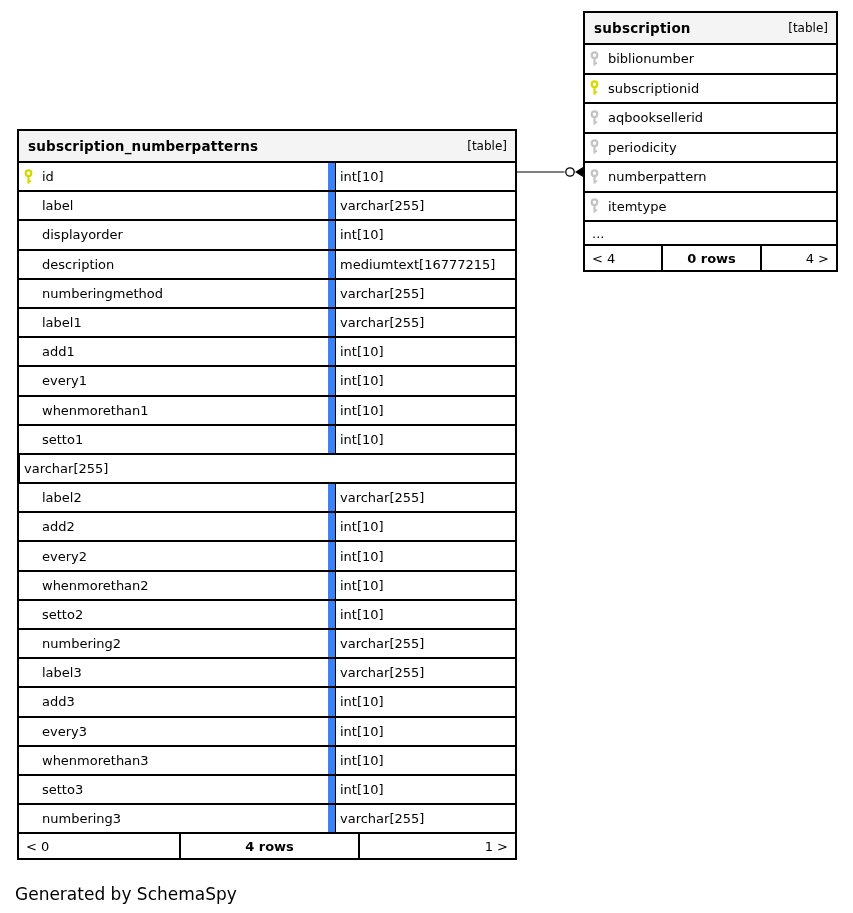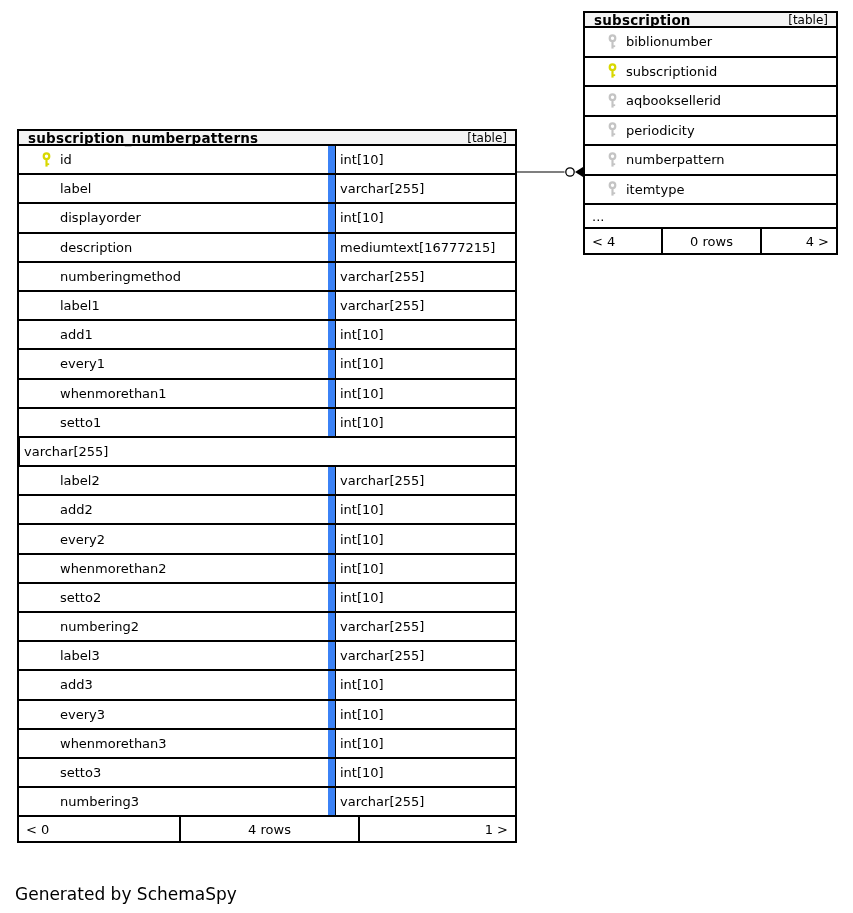--- a/index.html
+++ b/index.html
@@ -24,21 +24,21 @@
   }
   .etable--main { left: 17px; top: 129px; width: 500px; }
   .etable--related { left: 583px; top: 11px; width: 255px; }
 
   .ehead {
     display: flex;
     justify-content: space-between;
     align-items: center;
     background: #f4f4f4;
     border: 1px solid #000;
-    height: 15px;
+    height: 32px;
     box-sizing: border-box;
     padding: 0 8px 0 9px;
   }
   .ehead .title { font-weight: bold; font-size: 13.5px; letter-spacing: 0.2px; }
   .ehead .badge { font-size: 12px; font-weight: normal; }
 
   .ecol-row {
     display: flex;
     border: 1px solid #000;
     height: 29.2px;
@@ -49,21 +49,21 @@
   }
   .etable--related .ecol-row { height: 29.5px; }
 
   .cell {
     display: flex;
     align-items: center;
     box-sizing: border-box;
     overflow: hidden;
     white-space: nowrap;
   }
-  .cell--name { padding-left: 22px; flex: 1 1 auto; }
+  .cell--name { padding-left: 4px; flex: 1 1 auto; }
   .etable--main .cell--name { flex: 0 0 316px; border-right: 7px solid #3b82f6; }
   .etable--main .cell--type { flex: 1 1 auto; border-left: 1px solid #000; padding-left: 4px; }
 
   .key-icon {
     width: 11px;
     height: 16px;
     margin-right: 8px;
     flex: 0 0 11px;
     display: inline-flex;
     align-items: center;
@@ -86,21 +86,21 @@
   .fcell {
     border: 1px solid #000;
     height: 26px;
     box-sizing: border-box;
     display: flex;
     align-items: center;
     font-size: 13px;
     padding: 0 7px;
   }
   .fcell--left   { justify-content: flex-start; }
-  .fcell--center { justify-content: center; }
+  .fcell--center { justify-content: center; font-weight: bold; }
   .fcell--right  { justify-content: flex-end; }
   .etable--main .fcell--left   { flex: 0 0 162px; }
   .etable--main .fcell--center { flex: 0 0 179px; }
   .etable--main .fcell--right  { flex: 1 1 auto; }
   .etable--related .fcell--left   { flex: 0 0 78px; }
   .etable--related .fcell--center { flex: 0 0 99px; }
   .etable--related .fcell--right  { flex: 1 1 auto; }
 
   .connector {
     position: absolute;

